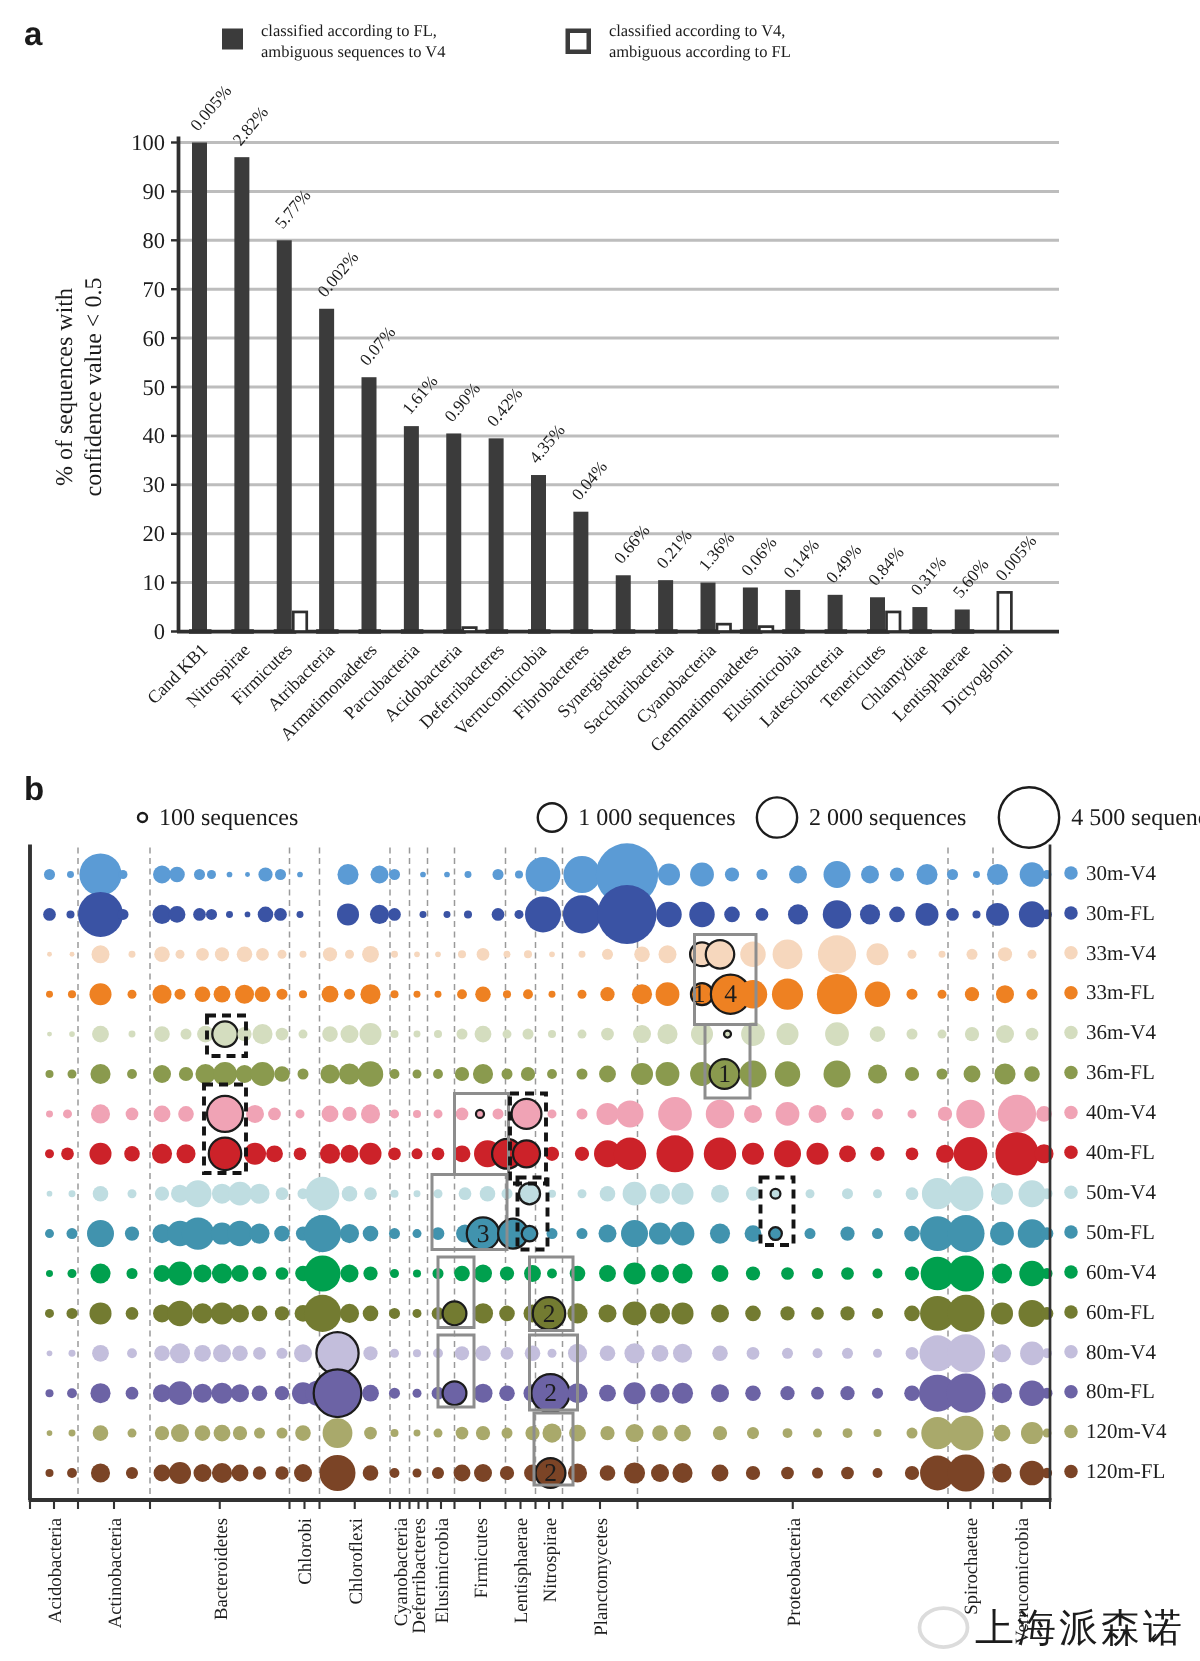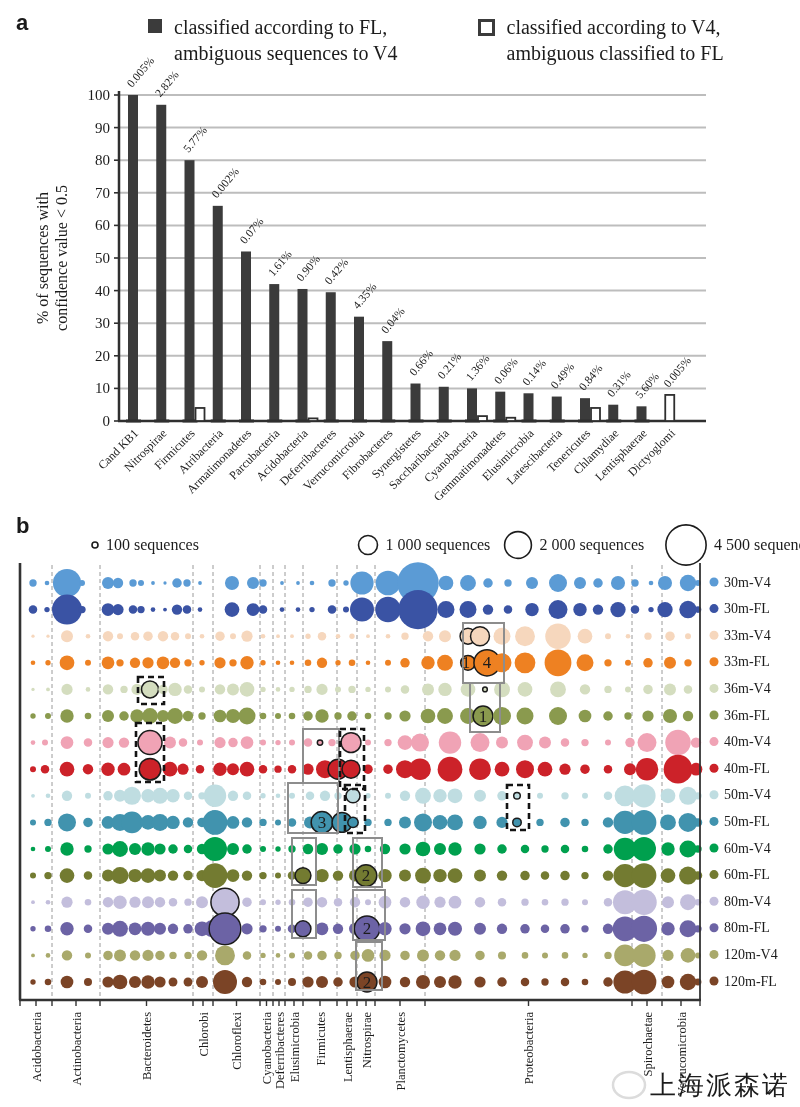--- a/index.html
+++ b/index.html
@@ -7,42 +7,42 @@
         font-family:"Liberation Serif","DejaVu Serif",serif;}
   .panel-letter{position:absolute;font-family:"Liberation Sans","DejaVu Sans",sans-serif;
         font-weight:bold;font-size:22px;color:#1a1a1a;}
   #letter-a{left:16px;top:10px;}
   #letter-b{left:16px;top:513px;}
   .legend-a{position:absolute;top:14px;left:148px;width:640px;display:flex;gap:80px;}
   .legend-item{display:flex;gap:12px;align-items:flex-start;}
   .sw{width:14px;height:14px;margin-top:5px;flex:0 0 auto;}
   .sw.filled{background:#3b3b3b;}
   .sw.open{background:#ffffff;border:3px solid #3b3b3b;width:11px;height:11px;}
-  .lt{font-size:20px;line-height:1.3;color:#1c1c1c;white-space:nowrap;}
+  .lt{font-size:11px;line-height:1.3;color:#1c1c1c;white-space:nowrap;}
   svg{position:absolute;left:0;display:block;}
   #svg-a{top:0;}
   #svg-b{top:505px;}
   svg text{font-family:"Liberation Serif","DejaVu Serif",serif;fill:#1c1c1c;}
 </style>
 </head>
 <body>
 
 <div class="page">
   <div id="letter-a" class="panel-letter">a</div>
 
   <div class="legend-a">
     <div class="legend-item">
       <span class="sw filled"></span>
       <span class="lt"><span>classified according to FL,</span><br>
       <span>ambiguous sequences to V4</span></span>
     </div>
     <div class="legend-item">
       <span class="sw open"></span>
       <span class="lt"><span>classified according to V4,</span><br>
-      <span>ambiguous classified to FL</span></span>
+      <span>ambiguous according to FL</span></span>
     </div>
   </div>
 
   <svg id="svg-a" width="800" height="505" viewBox="0 0 800 505">
       <g>
         <line x1="119" y1="388.4" x2="706" y2="388.4" stroke="#bdbdbd" stroke-width="2"></line>
         <line x1="119" y1="355.8" x2="706" y2="355.8" stroke="#bdbdbd" stroke-width="2"></line>
         <line x1="119" y1="323.2" x2="706" y2="323.2" stroke="#bdbdbd" stroke-width="2"></line>
         <line x1="119" y1="290.6" x2="706" y2="290.6" stroke="#bdbdbd" stroke-width="2"></line>
         <line x1="119" y1="258" x2="706" y2="258" stroke="#bdbdbd" stroke-width="2"></line>

